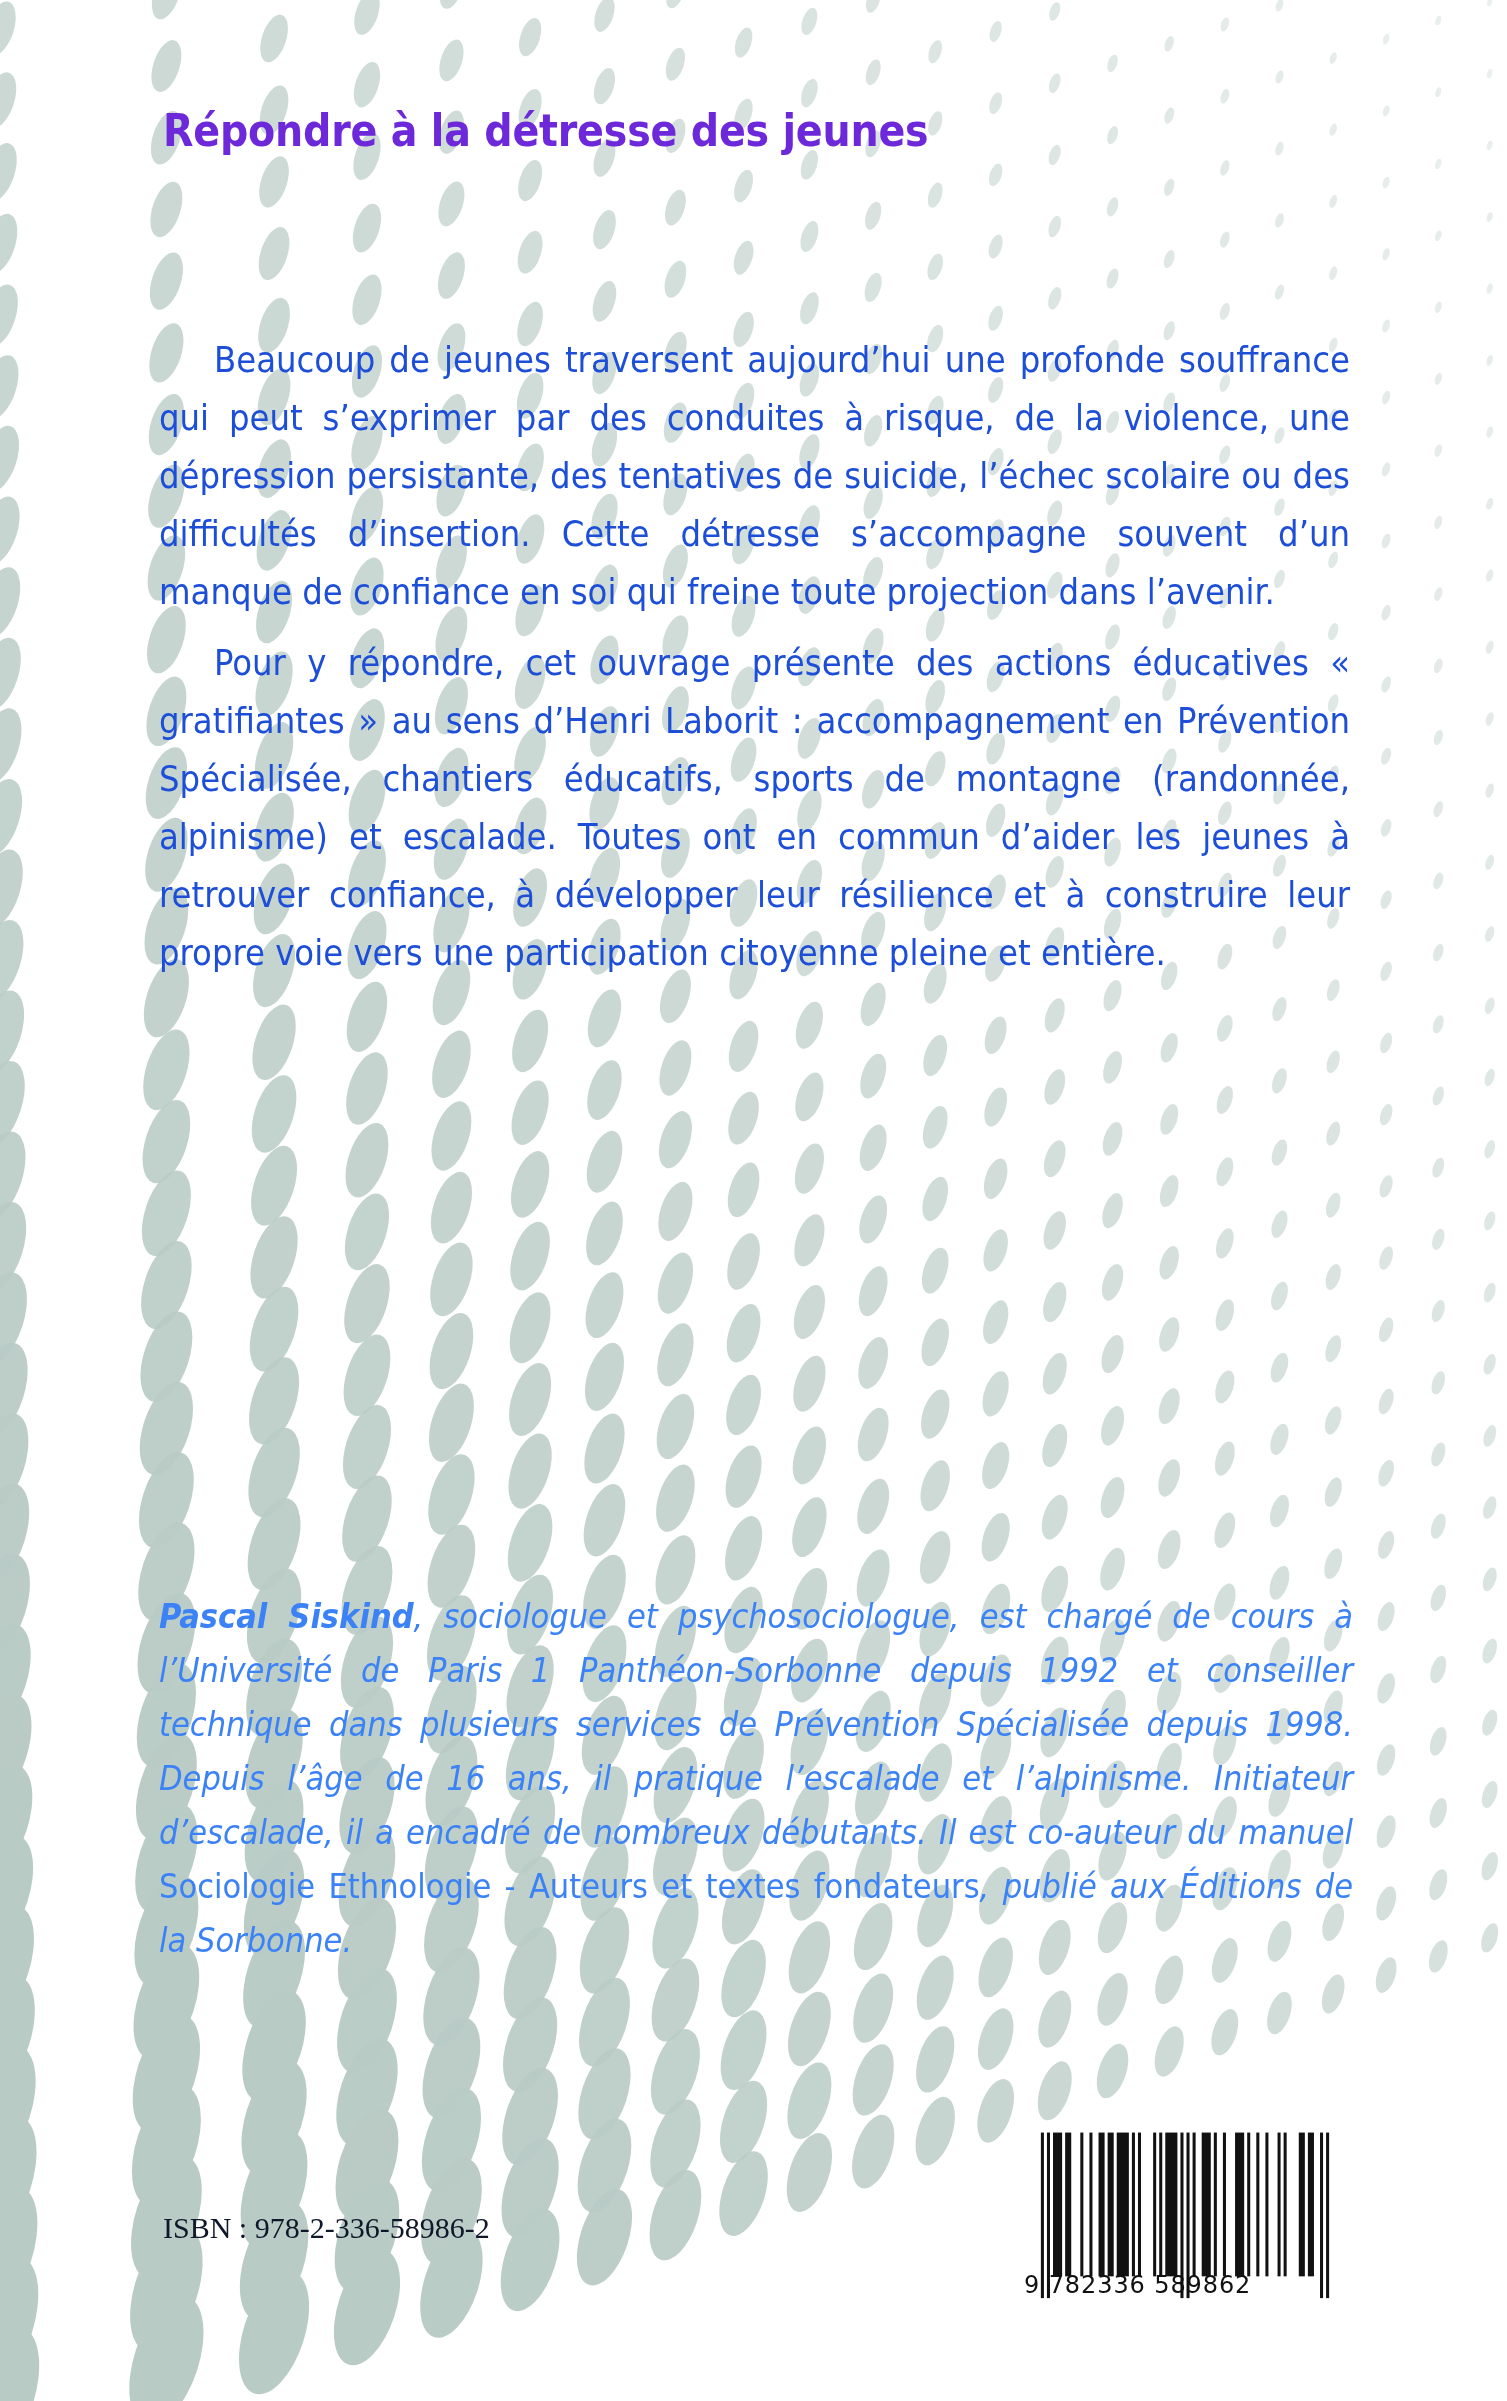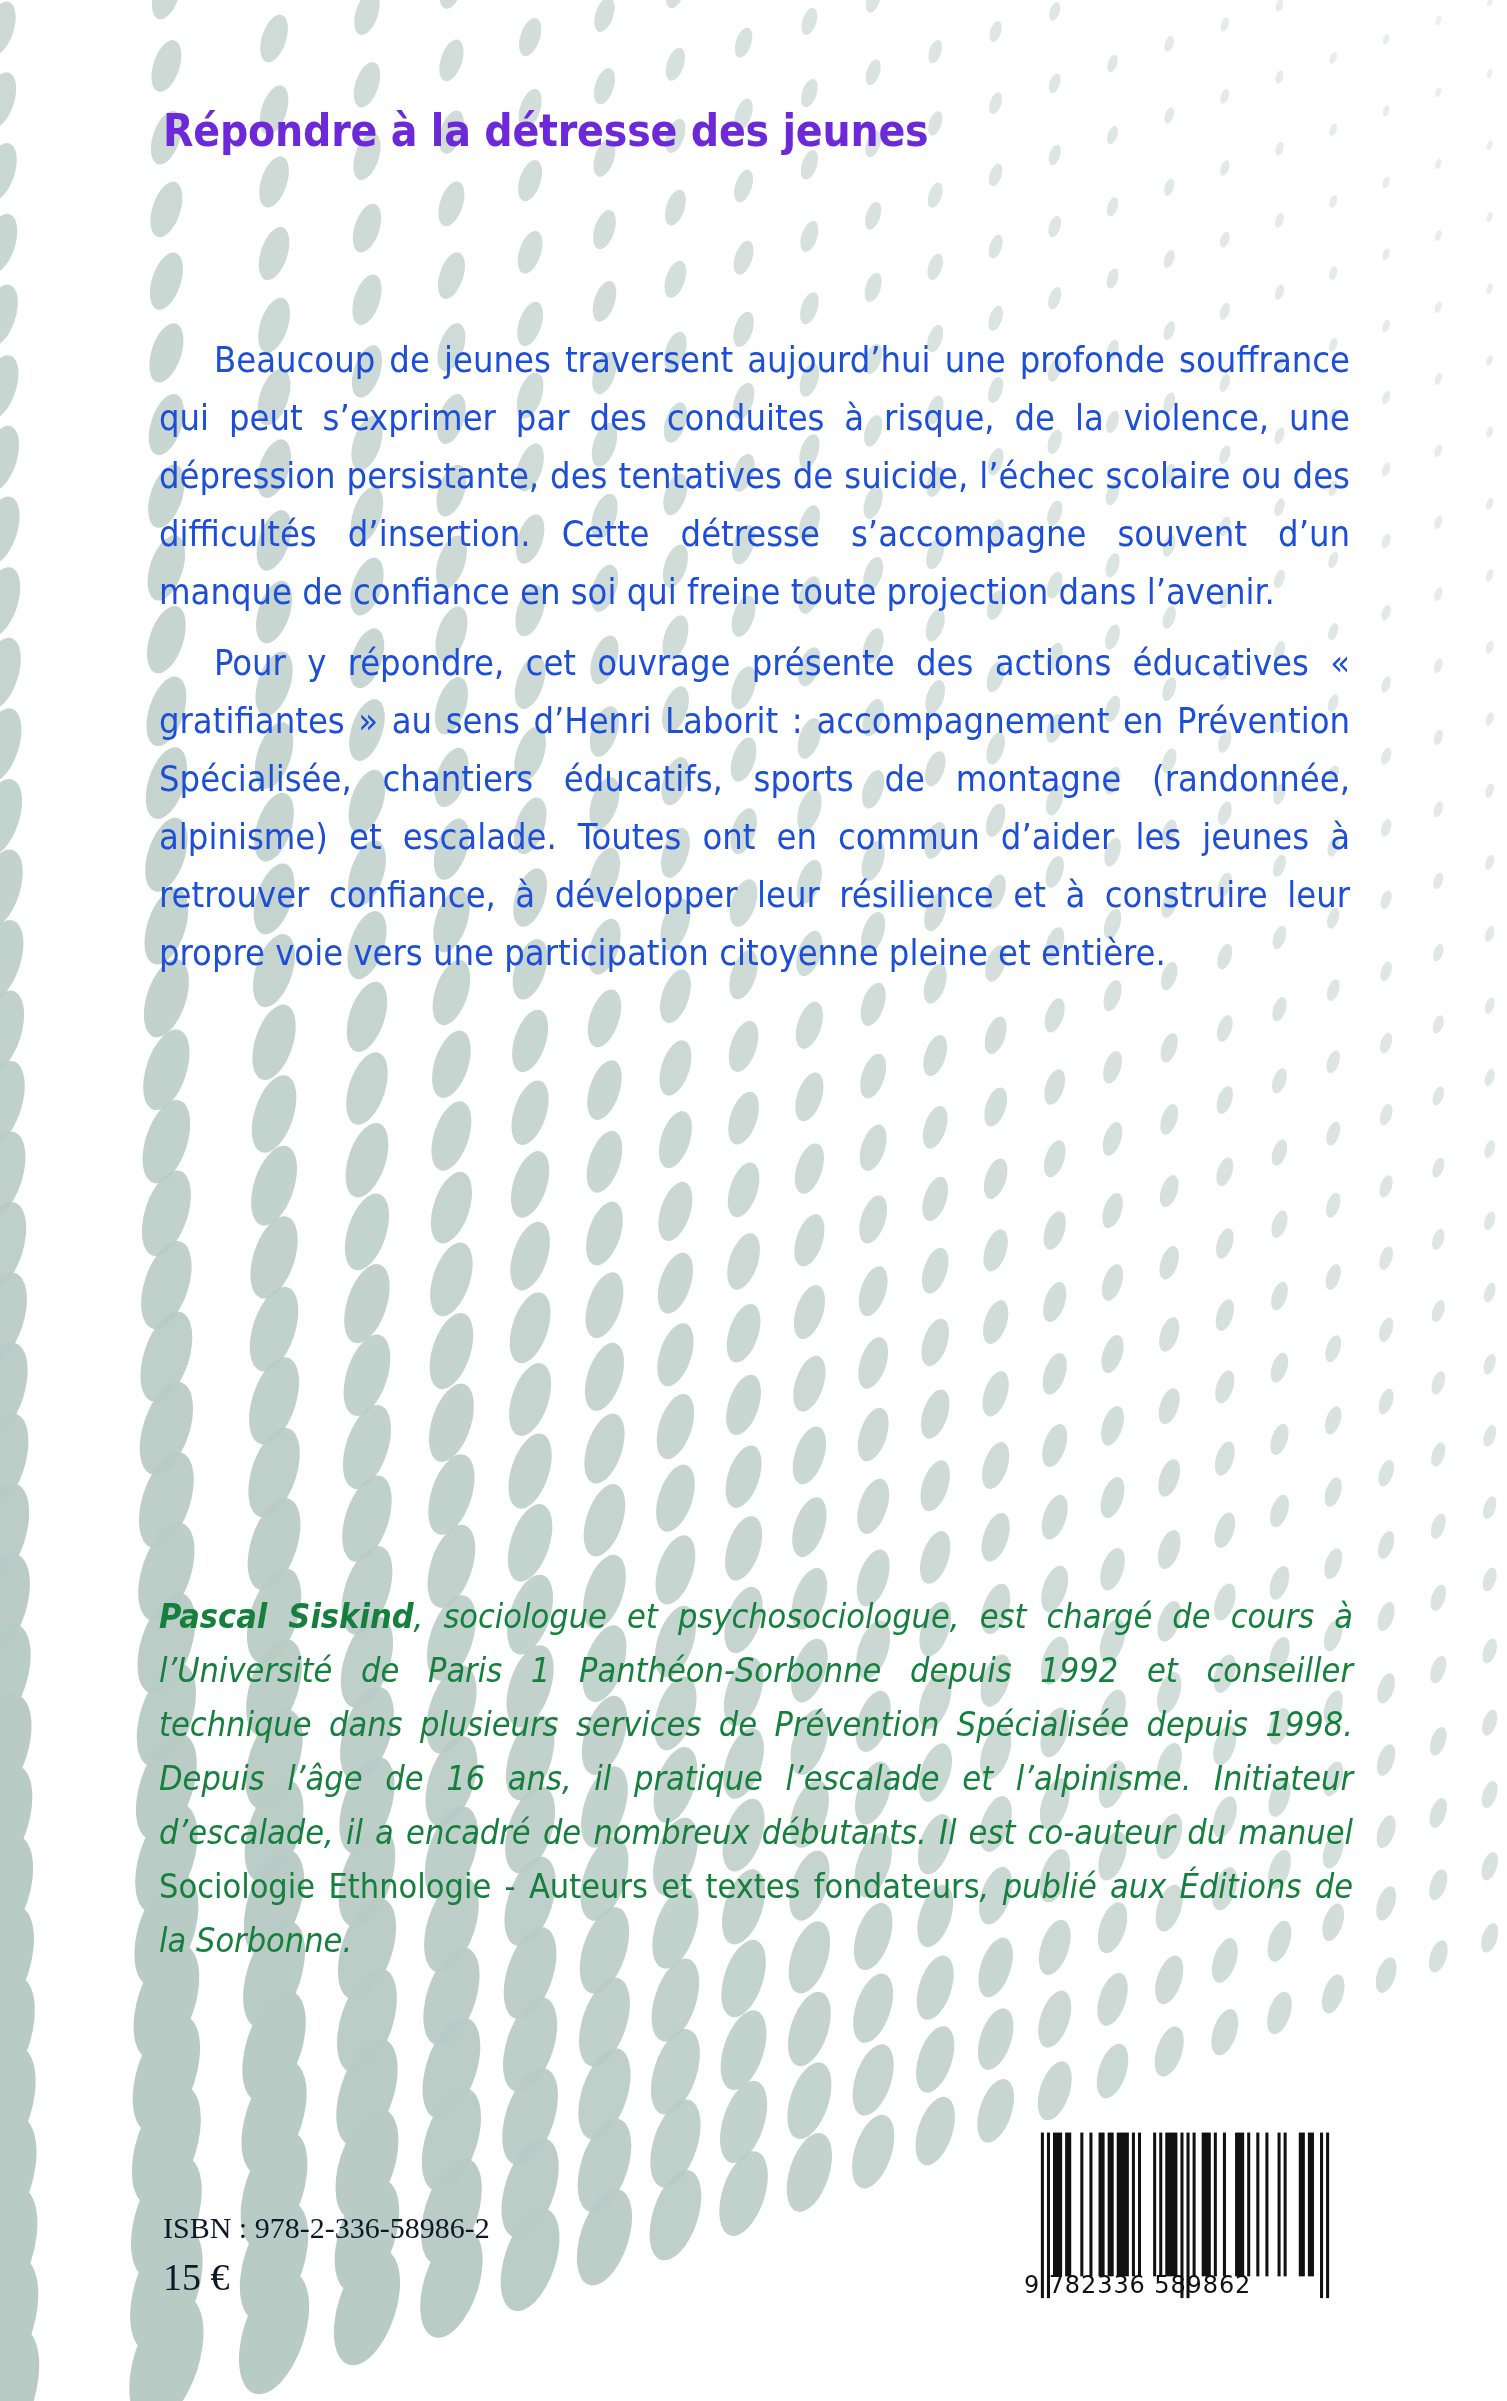--- a/index.html
+++ b/index.html
@@ -68,21 +68,21 @@
     margin: 0 0 13.2px 0;
     text-indent: 55px;
   }
   #blurb p:last-child { margin-bottom: 0; }
 
   #bio {
     position: absolute;
     left: 159px;
     top: 1589px;
     width: 1194px;
-    color: #15803d;
+    color: #3b82f6;
     font-family: "DejaVu Sans Condensed", "Liberation Sans Narrow", "Liberation Sans", sans-serif;
     font-size: 34px;
     line-height: 54px;
     text-align: justify;
     text-justify: inter-word;
     font-style: italic;
   }
   #bio p { margin: 0; }
   #bio .author-name {
     font-weight: bold;
@@ -957,21 +957,20 @@
       <p>Beaucoup de jeunes traversent aujourd’hui une profonde souffrance qui peut s’exprimer par des conduites à risque, de la violence, une dépression persistante, des tentatives de suicide, l’échec scolaire ou des difficultés d’insertion. Cette détresse s’accompagne souvent d’un manque de confiance en soi qui freine toute projection dans l’avenir.</p>
       <p>Pour y répondre, cet ouvrage présente des actions éducatives « gratifiantes » au sens d’Henri Laborit : accompagnement en Prévention Spécialisée, chantiers éducatifs, sports de montagne (randonnée, alpinisme) et escalade. Toutes ont en commun d’aider les jeunes à retrouver confiance, à développer leur résilience et à construire leur propre voie vers une participation citoyenne pleine et entière.</p>
     </div>
 
     <div id="bio">
       <p><span class="author-name">Pascal Siskind</span><span>, sociologue et psychosociologue, est chargé de cours à l’Université de Paris 1 Panthéon-Sorbonne depuis 1992 et conseiller technique dans plusieurs services de Prévention Spécialisée depuis 1998. Depuis l’âge de 16 ans, il pratique l’escalade et l’alpinisme. Initiateur d’escalade, il a encadré de nombreux débutants. Il est co-auteur du manuel </span><span class="work-title">Sociologie Ethnologie - Auteurs et textes fondateurs</span><span>, publié aux Éditions de la Sorbonne.</span></p>
     </div>
 
     <div class="isbn-block">
       <div class="isbn-line">ISBN : 978-2-336-58986-2</div>
-      <div class="price-line">15 €</div>
     </div>
 
     <div id="barcode">
       <svg width="322" height="210" viewBox="0 0 340 222" aria-hidden="true">
         <rect x="0" y="0" width="340" height="222" fill="#ffffff"></rect>
         <g id="barcode-bars" fill="#111111">
             <rect x="17.64" y="8" width="3.21" height="175" fill="#111111"></rect>
             <rect x="24.06" y="8" width="3.21" height="175" fill="#111111"></rect>
             <rect x="30.47" y="8" width="9.62" height="152" fill="#111111"></rect>
             <rect x="43.30" y="8" width="6.42" height="152" fill="#111111"></rect>

